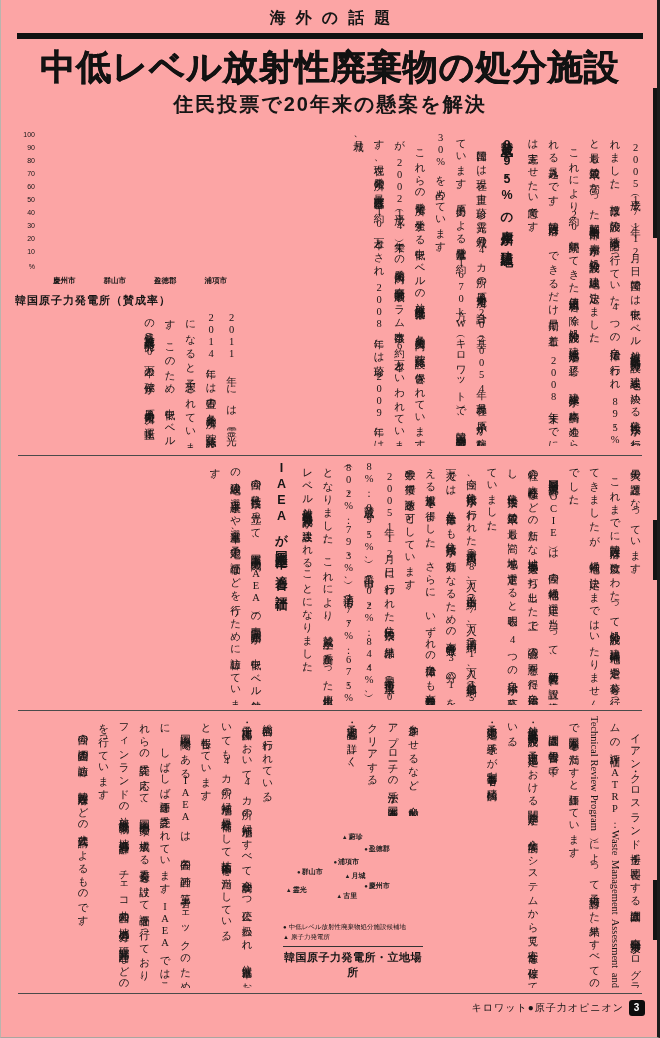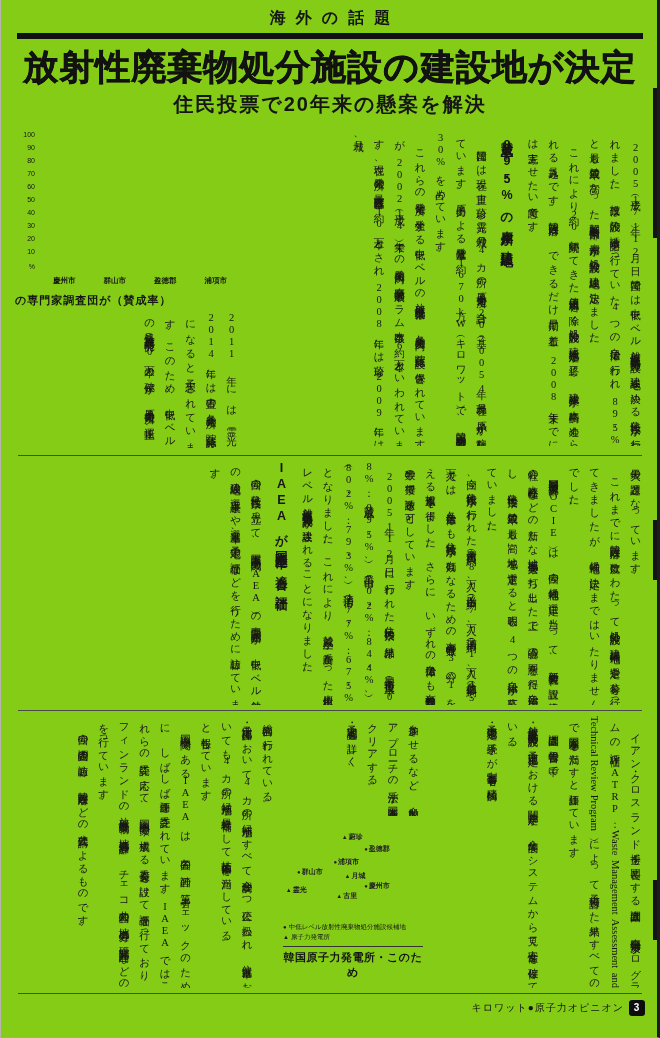--- a/index.html
+++ b/index.html
@@ -1,20 +1,20 @@
 <!DOCTYPE html>
 <html lang="ja"><head>
 <meta charset="utf-8">
 <style>
   html,body{margin:0;padding:0;background:#d8d6d2;}
   .page{
     position:relative;
     width:660px;height:1038px;
     margin:0 auto;
-    background:#84cc16;
+    background:#fca5a5;
     box-sizing:border-box;
     padding:6px 12px 0 14px;
     border-right:3px solid #1c1c1c;
     border-left:1px solid #b9b5ae;
     border-bottom:1px solid #aaa69f;
     overflow:hidden;
     color:#161616;
     font-family:"Liberation Serif","DejaVu Serif",serif;
   }
   .scan-mark{position:absolute;right:0;width:4px;background:#141414;}
@@ -97,21 +97,21 @@
 <body>
 
 <div class="page">
 
   <div class="scan-mark" style="top:88px;height:150px;"></div>
   <div class="scan-mark" style="top:520px;height:60px;"></div>
   <div class="scan-mark" style="top:880px;height:60px;"></div>
 
   <div class="kicker">海外の話題</div>
   <div class="kicker-rule"></div>
-  <div class="headline">放射性廃棄物処分施設の建設地が決定</div>
+  <div class="headline">中低レベル放射性廃棄物の処分施設</div>
   <div class="subheadline">住民投票で20年来の懸案を解決</div>
 
   <div class="band-top">
     <div class="chart-box">
       <div class="chart-inner">
         <div class="chart-yaxis">
             <div class="ytick" style="bottom: calc(100% + 8px);">100</div>
             <div class="ytick" style="bottom: calc(90% + 8px);">90</div>
             <div class="ytick" style="bottom: calc(80% + 8px);">80</div>
             <div class="ytick" style="bottom: calc(70% + 8px);">70</div>
@@ -123,21 +123,21 @@
             <div class="ytick" style="bottom: calc(10% + 8px);">10</div>
             <div class="ytick" style="bottom: 6px;">%</div>
           </div>
       </div>
       <div class="chart-xaxis">
           <div class="xtick">慶州市</div>
           <div class="xtick">群山市</div>
           <div class="xtick">盈徳郡</div>
           <div class="xtick">浦項市</div>
         </div>
-      <div class="chart-caption">の専門家調査団が（賛成率）</div>
+      <div class="chart-caption">韓国原子力発電所（賛成率）</div>
     </div>
     <div class="vtext top-right-text">
         <div class="para">2005（平成17）年11月2日、韓国では中低レベル放射性廃棄物処分施設の建設地を決める住民投票が行われました。投票は施設の誘致申請を行っていた4つの自治体で行われ、89・5%と最も賛成率の高かった朝鮮半島南東部の慶州市が処分施設の建設地に決定しました。</div>
         <div class="para">これにより約20年間続いてきた使用済燃料を除く処分施設の建設地選定が終了し、建設作業が本格的に進められる見込みです。韓国政府は、できるだけ早期に着工し、2008年末までには完工させたい意向です。</div>
         <div class="colhead">賛成率89・5%の慶州が建設地に</div>
         <div class="para">韓国には現在、古里、蔚珍、霊光、月城の4カ所の原子力発電所で合計20基（2005年4月現在）の原子炉が稼動しています。原子力による発電量は約1670万kW（キロワット）で、韓国内総発電量の約30%を占めています。</div>
         <div class="para">これらの発電所で発生する中低レベルの放射性廃棄物は、各発電所内の貯蔵施設に保管されていますが、2002（平成14）年末での発電所内の廃棄物貯蔵ドラム本数は約6万本といわれています。現在、発電所の最大貯蔵容量は約10万本とされ、2008年には蔚珍、2009年には月城、</div>
       </div>
     <div class="vtext top-under-text">
         <div class="para cont">2011年には霊光、2014年には古里の各発電所の貯蔵施設が満杯になると予想されています。このため、中低レベル放射性廃棄物の処分施設（最終能力80万本）の確保が、原子力発電所の運転上、</div>
@@ -178,21 +178,21 @@
             <div class="loc" style="left: 44%; top: 54%;"><span class="sym">▲</span><span>月城</span></div>
             <div class="loc" style="left: 58%; top: 64%;"><span class="sym">●</span><span>慶州市</span></div>
             <div class="loc" style="left: 38%; top: 74%;"><span class="sym">▲</span><span>古里</span></div>
             <div class="loc" style="left: 2%; top: 68%;"><span class="sym">▲</span><span>霊光</span></div>
             <div class="loc" style="left: 10%; top: 50%;"><span class="sym">●</span><span>群山市</span></div>
           </div>
         <div class="map-legend">
             <div class="legend-row"><span class="sym">●</span><span>中低レベル放射性廃棄物処分施設候補地</span></div>
             <div class="legend-row"><span class="sym">▲</span><span>原子力発電所</span></div>
           </div>
-        <div class="map-caption">韓国原子力発電所・このため</div>
+        <div class="map-caption">韓国原子力発電所・立地場所</div>
       </div>
     </div>
     <div class="vtext bb-left">
         <div class="para cont">総合的に行われている。</div>
         <div class="para bullet">・予定地評価において4カ所の候補地がすべて合理的かつ公正に扱われ、位置基準においても4カ所の候補地が最終候補として技術的条件を満たしている。</div>
         <div class="para cont">と報告しています。</div>
         <div class="para">国際機関であるIAEAは、各国の計画の第三者チェックのために、しばしば評価を委託されています。IAEAではこれらの委託に応えて、国際的専門家で構成する委員会を設けて評価を行っており、フィンランドの放射性廃棄物の地層処分計画や、チェコ共和国の地層処分の研究開発計画などの評価を行っています。</div>
         <div class="para">今回の調査団の訪韓も、韓国政府などの公式要請によるものです。</div>
       </div>
   </div>

